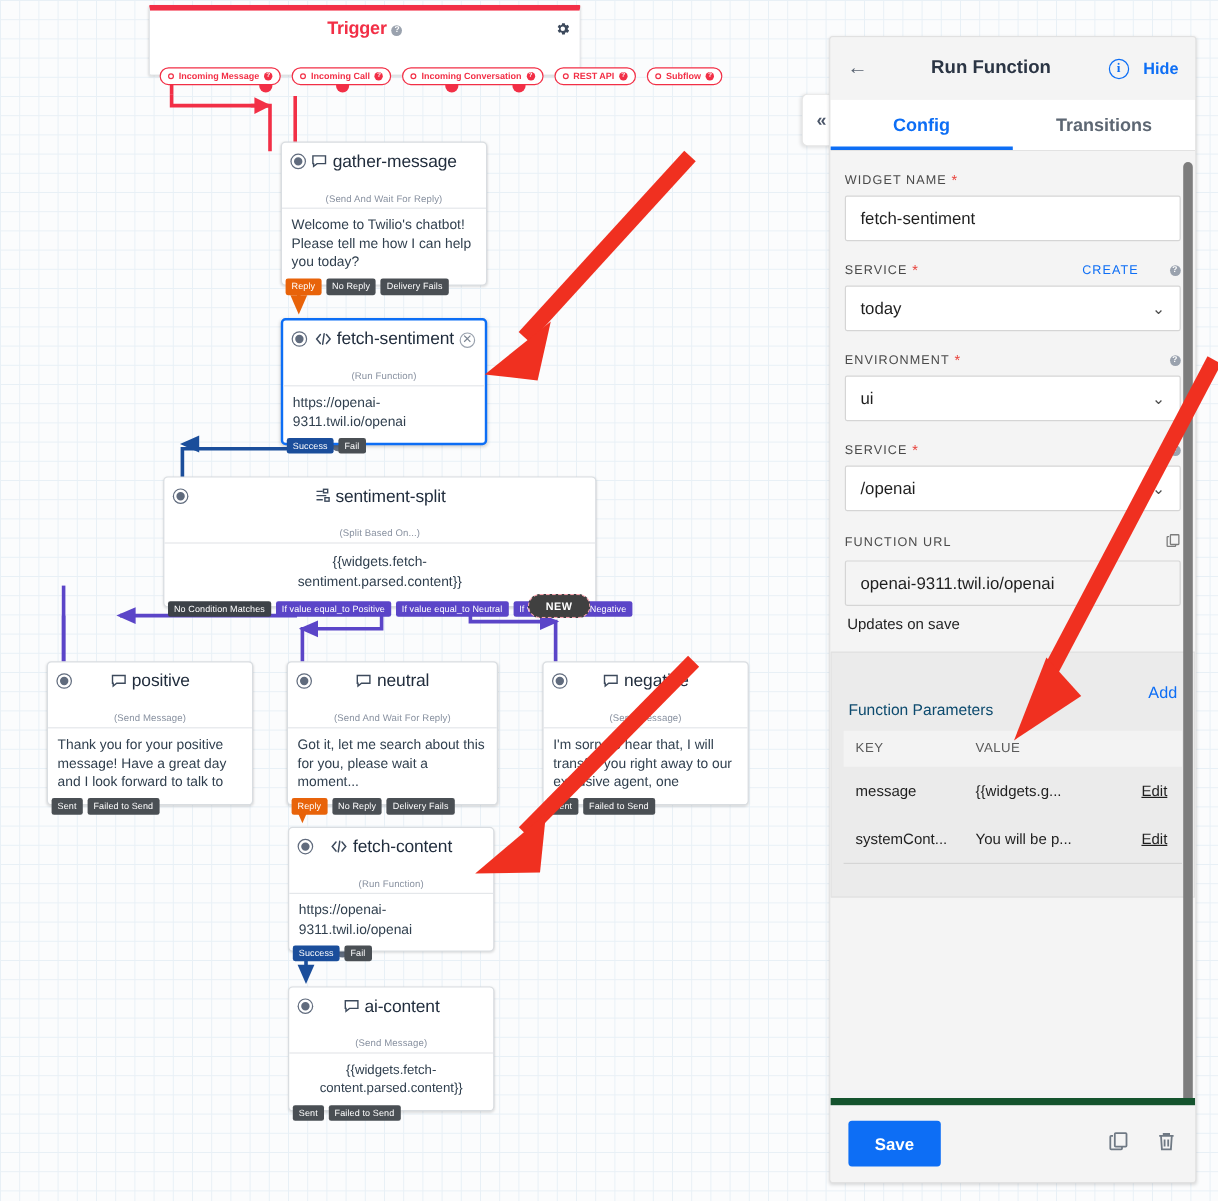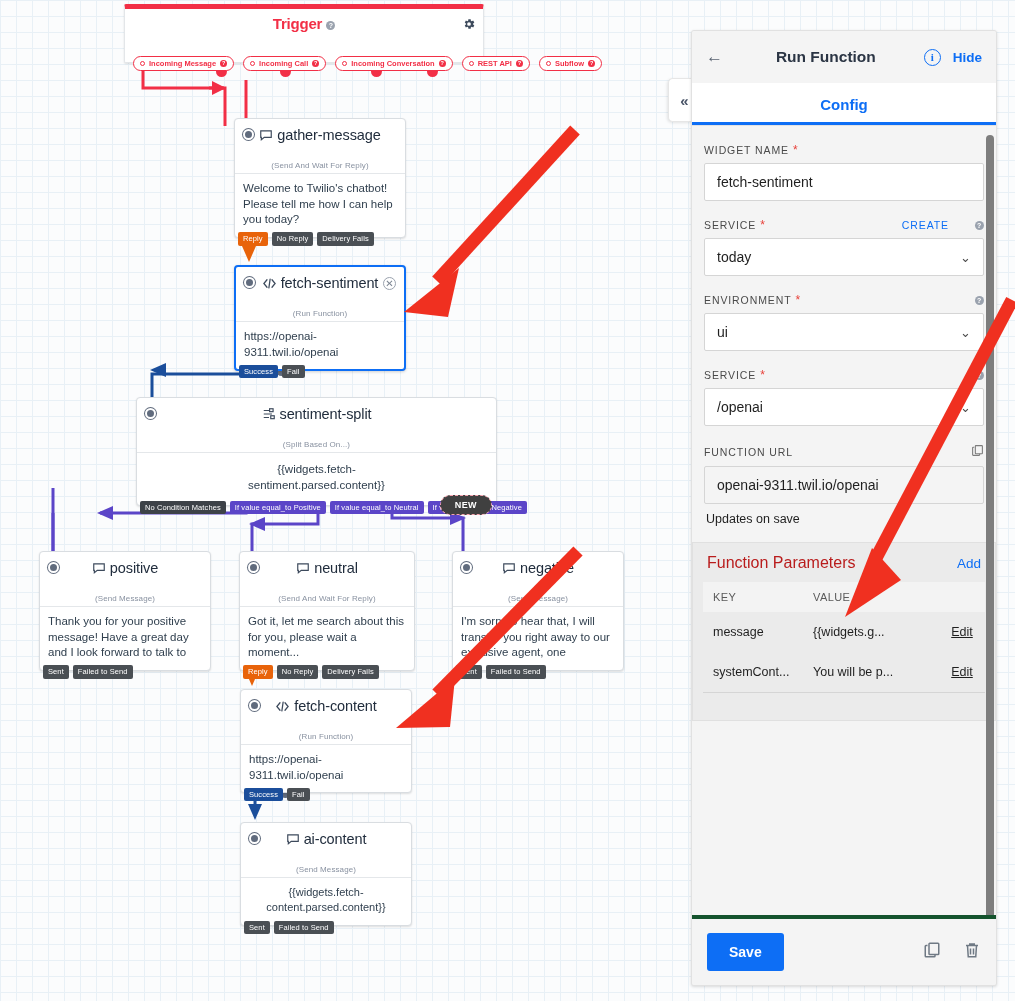--- a/index.html
+++ b/index.html
@@ -149,36 +149,36 @@
   .f-select .chev { color: #4a4a4a; font-size: 13px; }
   .f-input.readonly { background: #f4f4f4; color: #1f1f1f; }
   .f-note { font-size: 12.5px; color: #1f1f1f; margin: -13px 0 16px 2px; }
   .copy-ic { color: #7c7c7c; }
 
   
   .params { background: #ebebeb; border: 1px solid #e0e0e0; margin: 4px 0 0 0; }
   .params-head {
     display: flex; align-items: center; padding: 11px 14px 10px 14px;
   }
-  .params-title { flex: 1; font-size: 16px; color: #b91c1c; }
+  .params-title { flex: 1; font-size: 13px; color: #0c4a6e; margin-top: 29px; }
   .params-add { color: #0d6ef5; font-size: 13.5px; }
   .params-table { margin: 0 10px; }
   .p-row { display: flex; align-items: center; font-size: 12.5px; color: #1f1f1f; }
   .p-row.header { background: #f3f3f3; color: #5a5a5a; font-size: 11px; letter-spacing: .4px; padding: 9px 0; }
   .p-row.header .c1, .p-row.header .c2 { color: #5a5a5a; }
   .p-row .c1 { width: 110px; padding-left: 10px; }
   .p-row .c2 { flex: 1; }
   .p-row .c3 { width: 46px; text-align: center; }
   .p-row.data { padding: 13px 0; }
   .edit-link { color: #1f1f1f; text-decoration: underline; font-size: 12.5px; }
   .params-foot { border-top: 1px solid #d5d5d5; height: 28px; margin: 0 10px; }
 
   .p-footer {
     position: absolute; left: 0; bottom: 0; width: 100%; height: 70px;
-    background: #f4f4f4; border-top: 4px solid #14532d;
+    background: #f4f4f4; border-top: 6px solid #14532d;
     display: flex; align-items: center; padding: 12px 15px;
   }
   .save-btn {
     background: #0d6ef5; color: #fff; font-size: 14px; font-weight: 700;
     padding: 11px 22px; border-radius: 3px;
   }
   .foot-icons { margin-left: auto; display: flex; gap: 22px; color: #6f7984; }
 
   .collapse-tab {
     position: absolute; left: 668px; top: 78px; width: 32px; height: 44px;
@@ -470,20 +470,21 @@
   <div id="panel">
     <div class="p-head">
       <span class="p-back">←</span>
       <span class="p-title">Run Function</span>
       <span class="p-info">i</span>
       <span class="p-hide">Hide</span>
     </div>
 
     <div class="p-tabs">
       <div class="p-tab active">Config</div>
+      <div class="p-tab">Transitions</div>
     </div>
 
     <div class="p-scroll">
       <div class="p-form">
 
         <div class="f-label">
           <span>WIDGET NAME</span>
           <span class="req">*</span>
         </div>
         <div class="f-input">fetch-sentiment</div>

